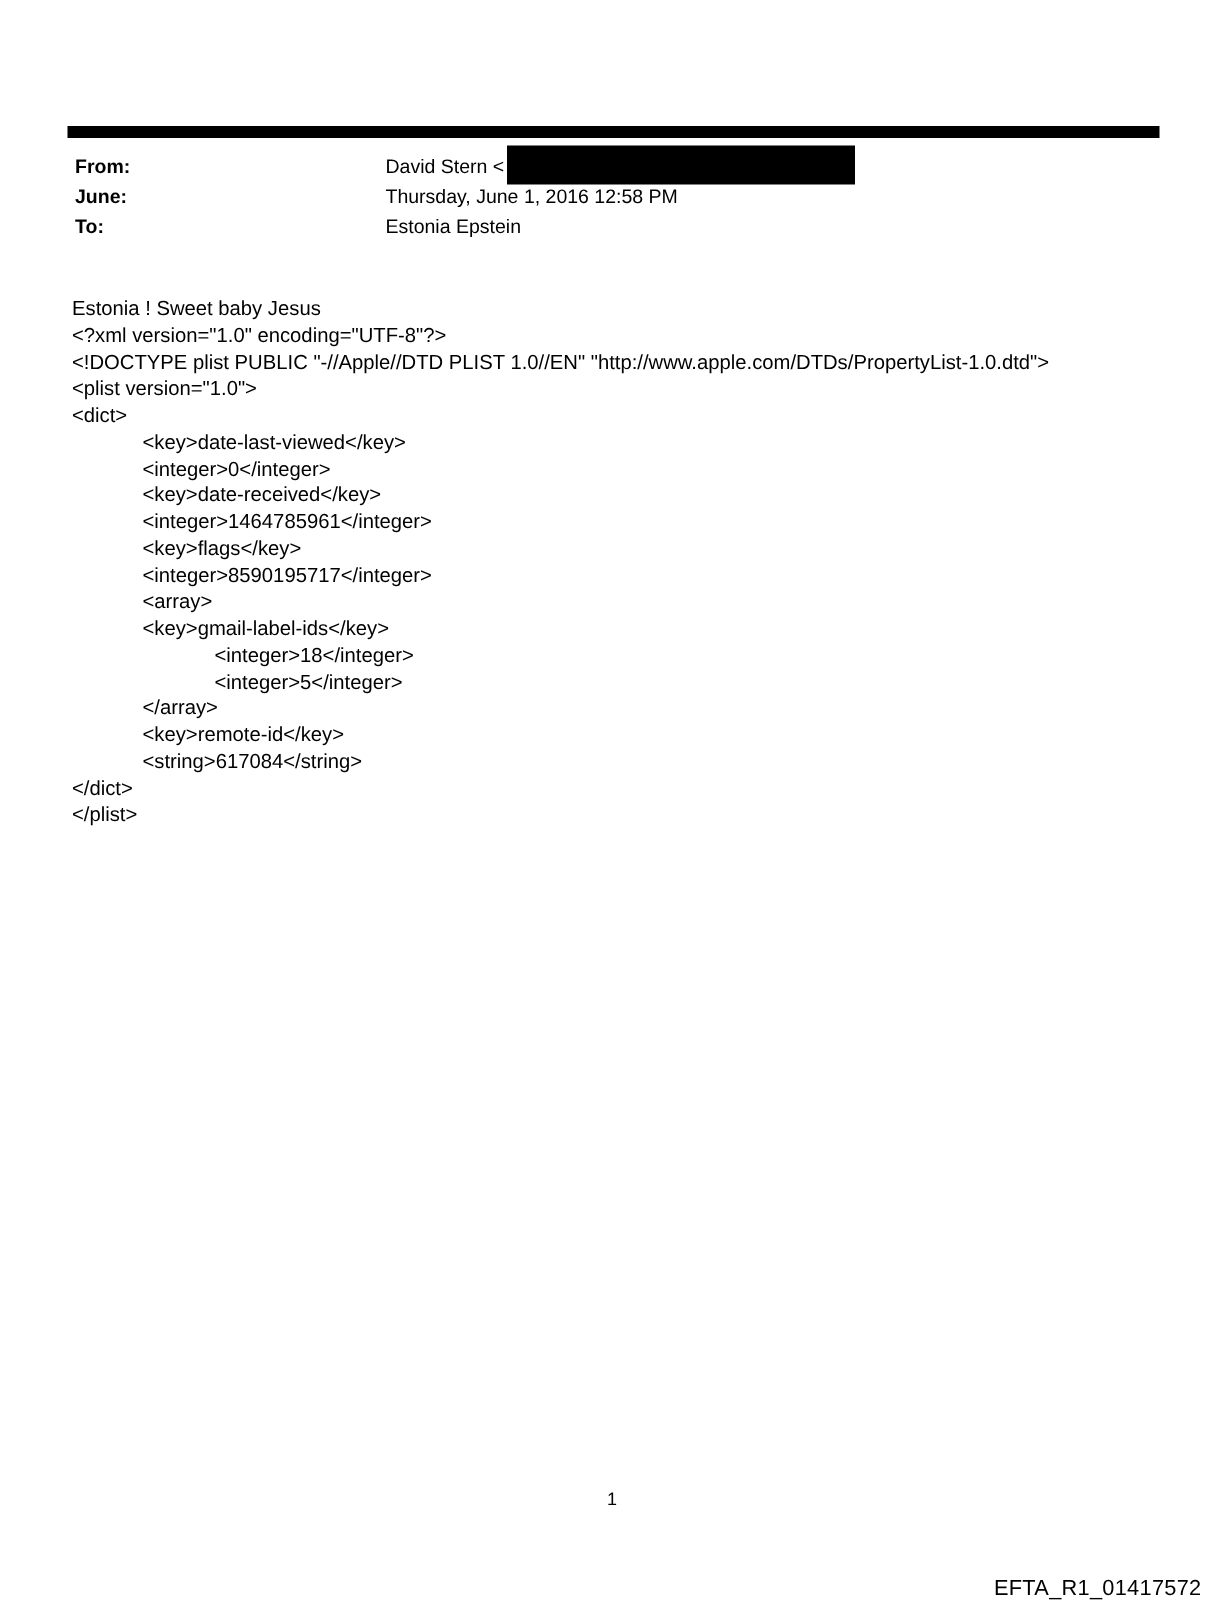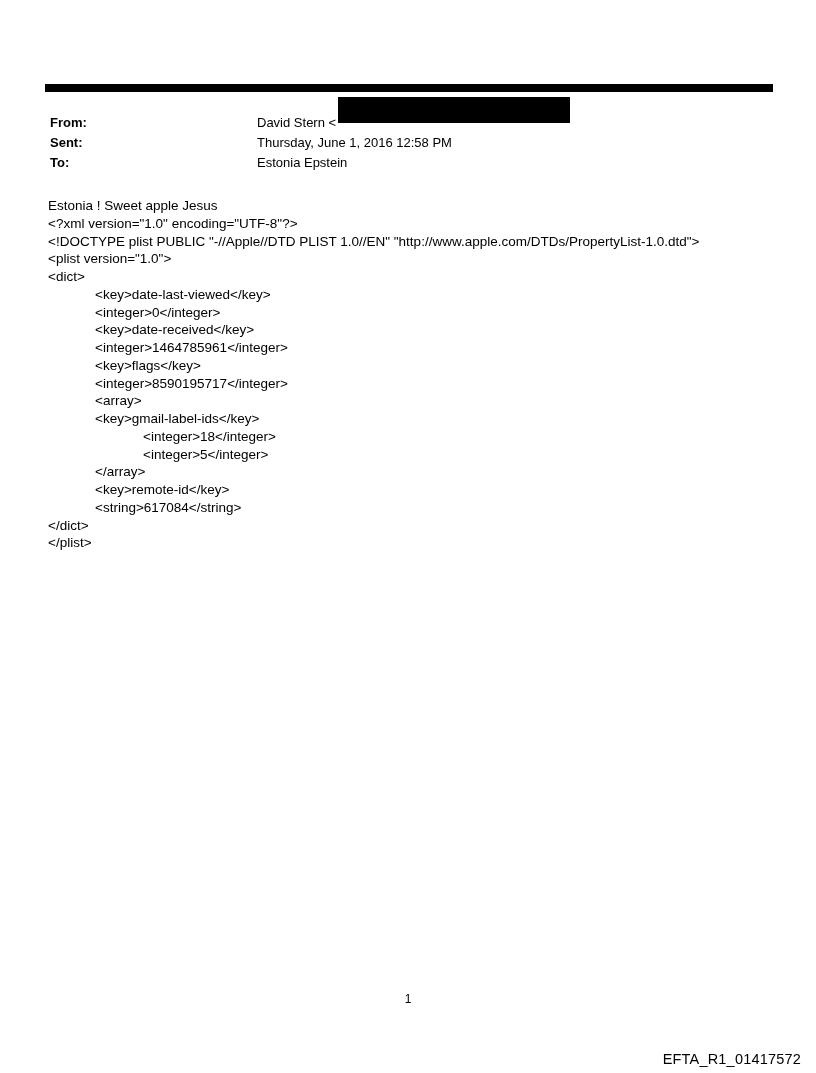--- a/index.html
+++ b/index.html
@@ -20,21 +20,20 @@
     height: 8px;
     background: #000000;
   }
   .header-block {
     position: absolute;
     left: 50px;
     top: 101px;
     width: 720px;
     font-size: 13px;
     line-height: 20px;
-    margin-top: 12px;
   }
   .header-row { position: relative; height: 20px; white-space: nowrap; }
   .header-label { font-weight: bold; }
   .header-value { position: absolute; left: 207px; top: 0; }
   .redaction-box {
     position: absolute;
     left: 338px;
     top: 97px;
     width: 232px;
     height: 26px;
@@ -74,33 +73,33 @@
 <body>
 
 <div class="separator-bar"></div>
 
 <div class="header-block">
   <div class="header-row">
     <span class="header-label">From:</span>
     <span class="header-value">David Stern &lt;</span>
   </div>
   <div class="header-row">
-    <span class="header-label">Sent:</span>
+    <span class="header-label">June:</span>
     <span class="header-value">Thursday, June 1, 2016 12:58 PM</span>
   </div>
   <div class="header-row">
     <span class="header-label">To:</span>
     <span class="header-value">Estonia Epstein</span>
   </div>
 </div>
 
 <div class="redaction-box"></div>
 
 <div class="email-body">
-  <div class="body-line L0">Estonia ! Sweet apple Jesus</div>
+  <div class="body-line L0">Estonia ! Sweet baby Jesus</div>
   <div class="body-line L0">&lt;?xml version="1.0" encoding="UTF-8"?&gt;</div>
   <div class="body-line L0">&lt;!DOCTYPE plist PUBLIC "-//Apple//DTD PLIST 1.0//EN" "http://www.apple.com/DTDs/PropertyList-1.0.dtd"&gt;</div>
   <div class="body-line L0">&lt;plist version="1.0"&gt;</div>
   <div class="body-line L0">&lt;dict&gt;</div>
   <div class="body-line L1">&lt;key&gt;date-last-viewed&lt;/key&gt;</div>
   <div class="body-line L1">&lt;integer&gt;0&lt;/integer&gt;</div>
   <div class="body-line L1">&lt;key&gt;date-received&lt;/key&gt;</div>
   <div class="body-line L1">&lt;integer&gt;1464785961&lt;/integer&gt;</div>
   <div class="body-line L1">&lt;key&gt;flags&lt;/key&gt;</div>
   <div class="body-line L1">&lt;integer&gt;8590195717&lt;/integer&gt;</div>

